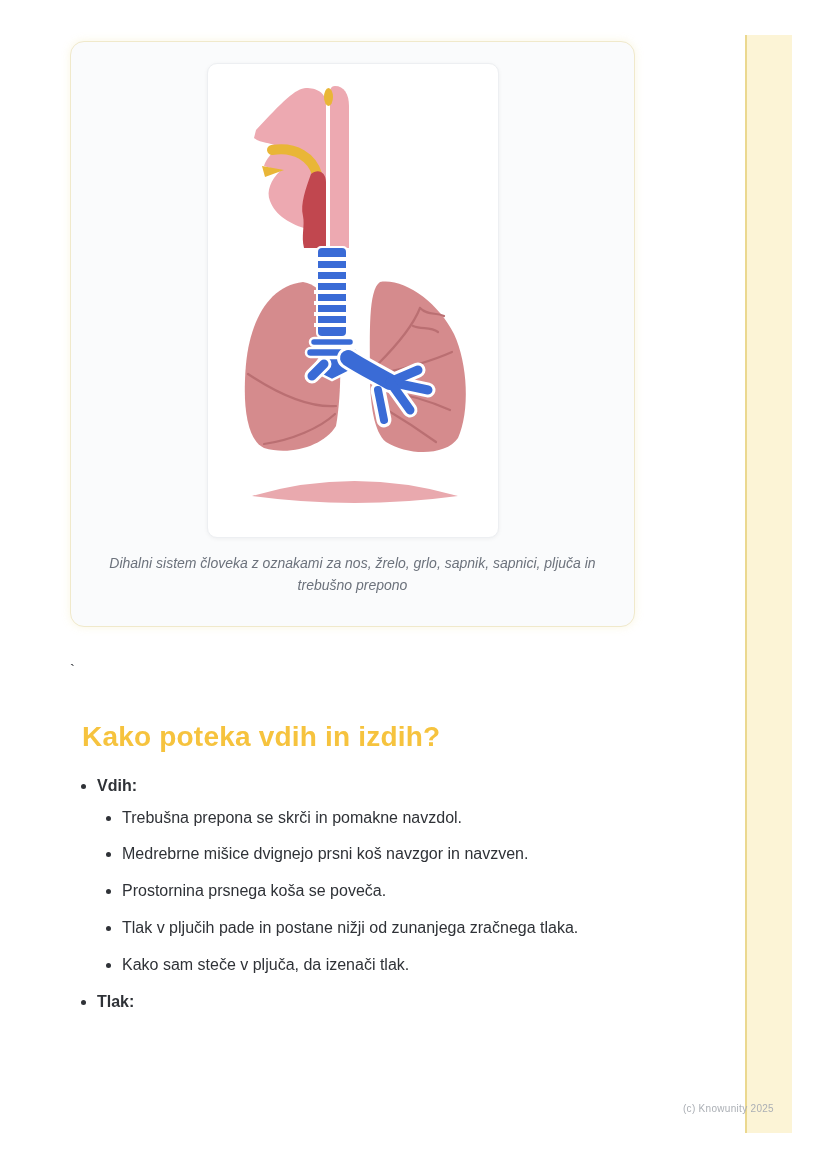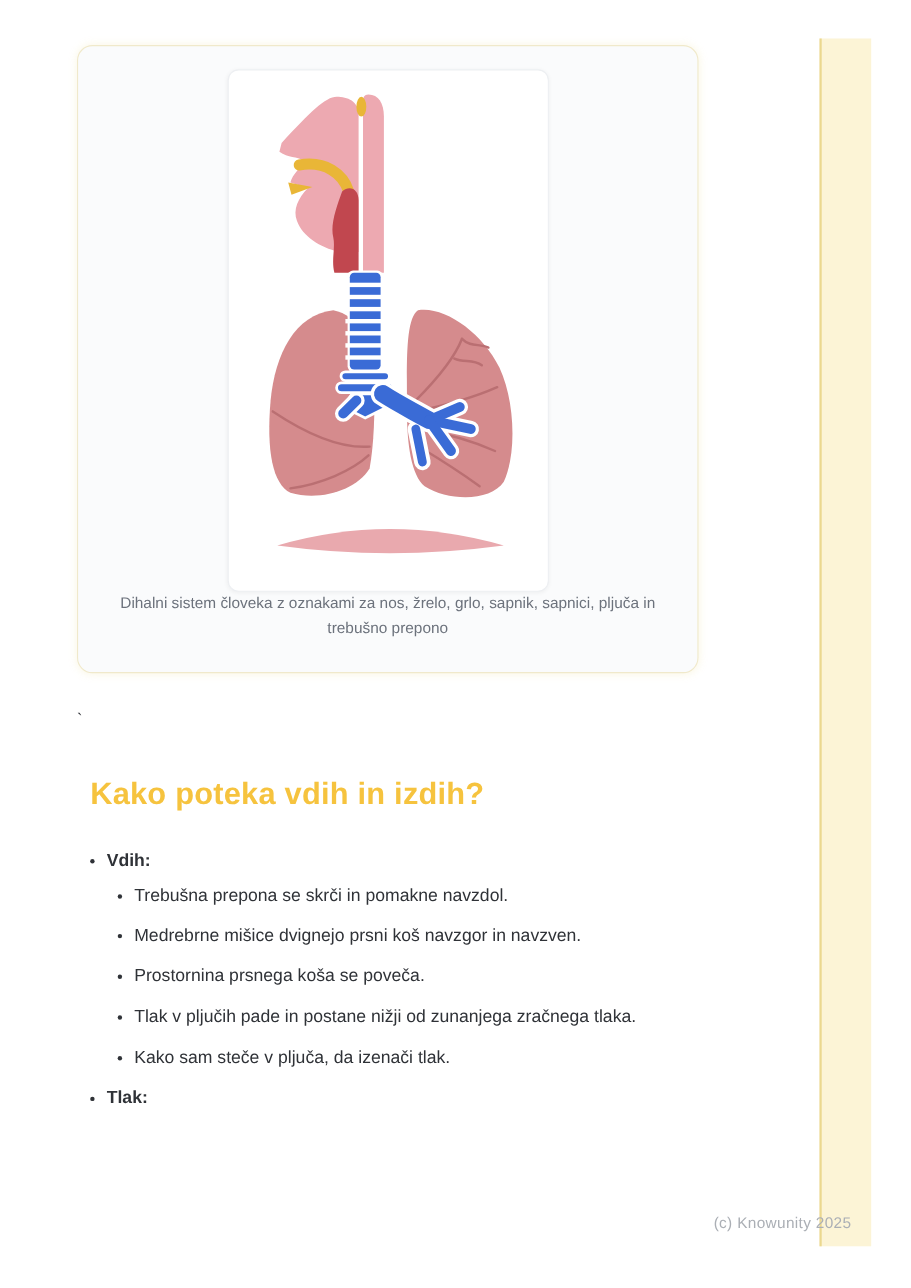--- a/index.html
+++ b/index.html
@@ -26,33 +26,33 @@
     background:var(--card-bg);padding:21px 20px 30px;
     box-shadow:0 0 8px rgba(238,222,150,.28);
   }
   .image-frame{
     width:292px;height:475px;margin:0 auto;background:var(--frame-bg);
     border:1px solid #EDEFF2;border-radius:10px;overflow:hidden;
     box-shadow:0 1px 4px rgba(0,0,0,.05);
   }
   .image-frame svg{display:block;width:100%;height:100%;}
   figcaption{
-    font-size:14px;line-height:1.55;
+    margin-top:15px;font-style:italic;font-size:14px;line-height:1.55;
     color:var(--caption-gray);text-align:center;padding:0 10px;
   }
   .stray{margin:34px 0 0;font-size:15px;height:20px;color:var(--text-primary);}
   h2.heading{margin:40px 12px 0;font-size:28px;font-weight:700;color:var(--accent-yellow);letter-spacing:.2px;}
   p.intro{margin:17px 0 0;font-size:16px;line-height:1.4;}
-  ul.main-list{margin:34px 0 0;padding-left:27px;list-style:disc;}
+  ul.main-list{margin:22px 0 0;padding-left:27px;list-style:disc;}
   ul.main-list > li{margin-bottom:8px;font-size:16px;line-height:1.4;}
   ul.main-list > li > strong{font-weight:700;}
   ul.sublist{margin:9px 0 15px;padding-left:25px;list-style:disc;}
   ul.sublist li{margin-bottom:14px;font-size:16px;line-height:1.42;}
   .watermark{
-    position:absolute;top:1103px;right:54px;font-size:14px;
+    position:absolute;top:1103px;right:54px;font-size:10px;
     color:var(--watermark-gray);letter-spacing:.3px;z-index:2;
   }
   
   .c-head{fill:var(--ill-head);} .c-lung{fill:var(--ill-lung);}
   .c-yellow{fill:var(--ill-yellow);} .c-red{fill:var(--ill-red);}
   .c-blue{fill:var(--ill-blue);} .c-dia{fill:var(--ill-diaphragm);}
   .s-vein{stroke:var(--ill-lung-dark);stroke-width:2.2;fill:none;stroke-linecap:round;}
   .s-yellow{stroke:var(--ill-yellow);stroke-width:10;fill:none;stroke-linecap:round;}
   .s-blue{stroke:var(--ill-blue);fill:none;stroke-linecap:round;}
   .s-white{stroke:#ffffff;fill:none;stroke-linecap:round;}

